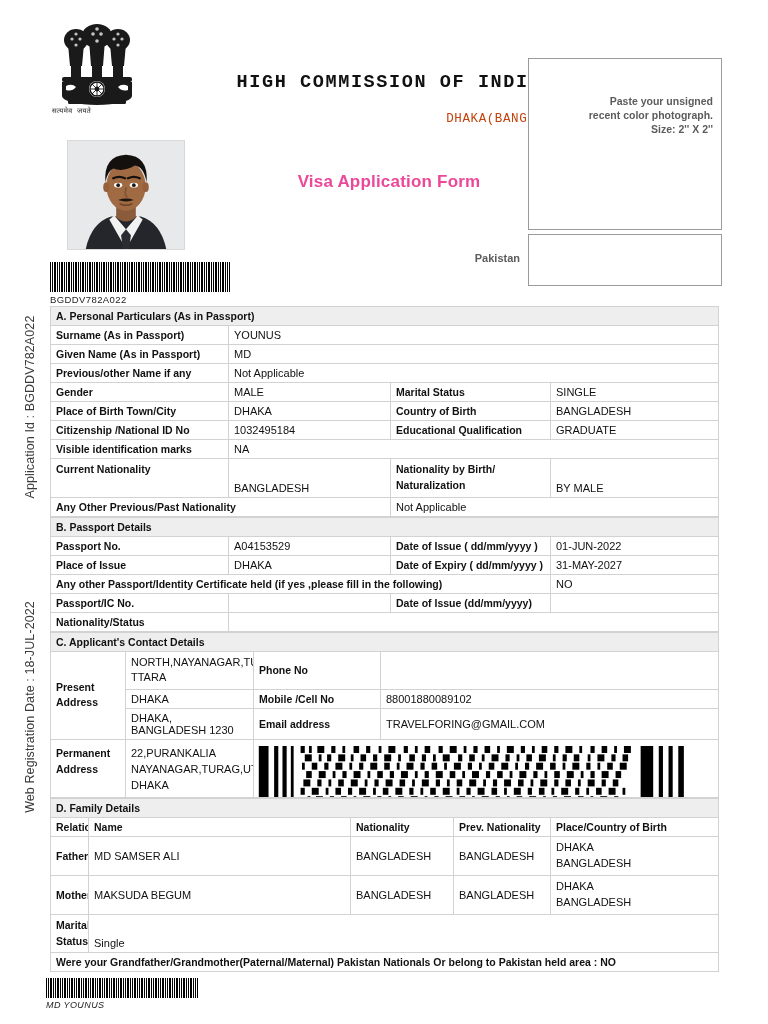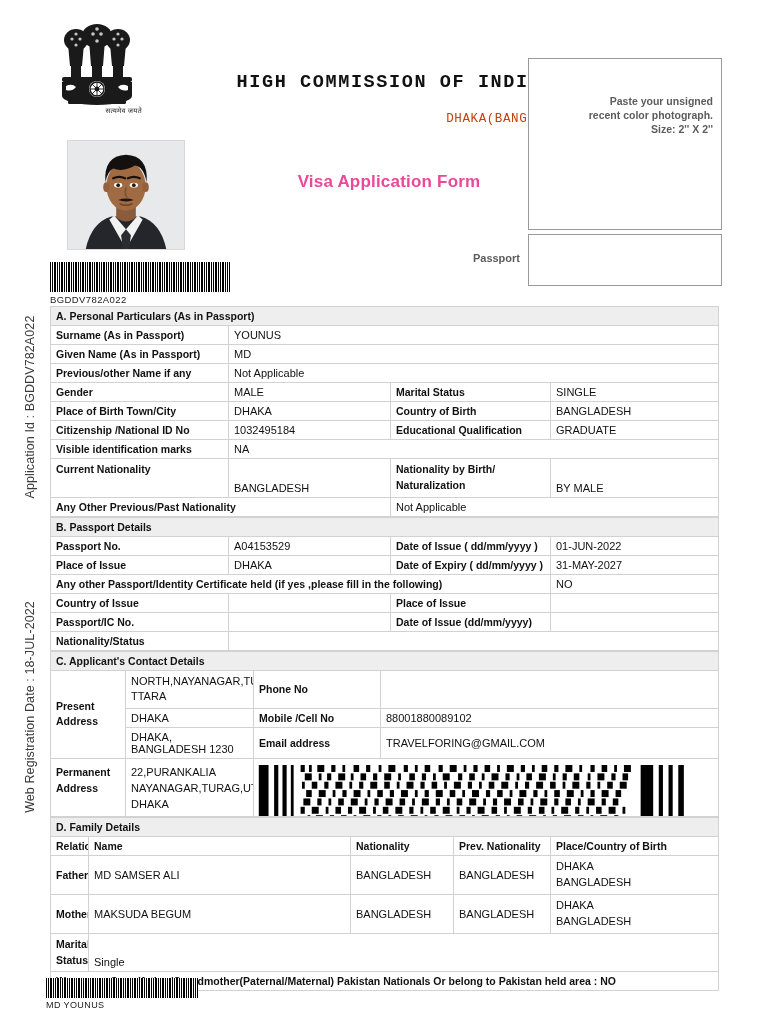--- a/index.html
+++ b/index.html
@@ -46,24 +46,24 @@
   .emblem {
     position: absolute;
     left: 10px; top: 6px;
     width: 86px; height: 96px;
   }
   .emblem svg { display: block; }
   .emblem-motto {
     position: absolute;
     left: 8px; top: 92px;
     width: 90px;
-    text-align: right;
+    text-align: left;
     font-size: 7px;
     color: #222;
-    font-family: Liberation Serif, serif;
+    font-family: Liberation Mono, monospace;
     letter-spacing: .3px;
   }
 
   .title-main {
     position: absolute;
     left: 150px; top: 58px;
     width: 390px;
     text-align: center;
     font-family: "Liberation Mono", monospace;
     font-weight: bold;
@@ -210,20 +210,21 @@
     width: 100%; height: 46px;
     background-color: #fff;
   }
   .pdf417 svg { display: block; }
 
   
   .barcode-bottom {
     position: absolute;
     left: 46px; top: 978px;
     width: 152px;
+    font-style: italic;
   }
   .barcode-bottom .barcode-strip { height: 20px; }
   .barcode-bottom .barcode-label { font-size: 9px; }
 </style>
 </head>
 <body>
 
 <div class="side-rail">
   <div class="vtext app-id">Application Id : BGDDV782A022</div>
   <div class="vtext web-reg">Web Registration Date : 18-JUL-2022</div>
@@ -325,21 +326,21 @@
   <div class="barcode-top">
     <div class="barcode-strip"></div>
     <div class="barcode-label">BGDDV782A022</div>
   </div>
 
   <div class="photo-box">
     <div class="photo-box-text">Paste your unsigned
 recent color photograph.
 Size: 2'' X 2''</div>
   </div>
-  <div class="sign-label">Passport</div>
+  <div class="sign-label">Pakistan</div>
   <div class="sign-box"></div>
 </div>
 
 <div class="sheet">
 
   <table class="form">
     <colgroup>
       <col style="width:178px">
         <col style="width:162px">
       <col style="width:160px">
@@ -416,26 +417,20 @@
       </tr>
       <tr>
         <td class="lbl">Place of Issue</td>
         <td class="val">DHAKA</td>
         <td class="lbl">Date of Expiry ( dd/mm/yyyy )</td>
         <td class="val">31-MAY-2027</td>
       </tr>
       <tr>
         <td class="lbl-dark" colspan="3">Any other Passport/Identity Certificate held (if yes ,please fill in the following)</td>
         <td class="val">NO</td>
-      </tr>
-      <tr>
-        <td class="lbl">Country of Issue</td>
-        <td class="val blank"></td>
-        <td class="lbl">Place of Issue</td>
-        <td class="val blank"></td>
       </tr>
       <tr>
         <td class="lbl">Passport/IC No.</td>
         <td class="val blank"></td>
         <td class="lbl">Date of Issue (dd/mm/yyyy)</td>
         <td class="val blank"></td>
       </tr>
       <tr>
         <td class="lbl">Nationality/Status</td>
         <td class="val blank" colspan="3"></td>

